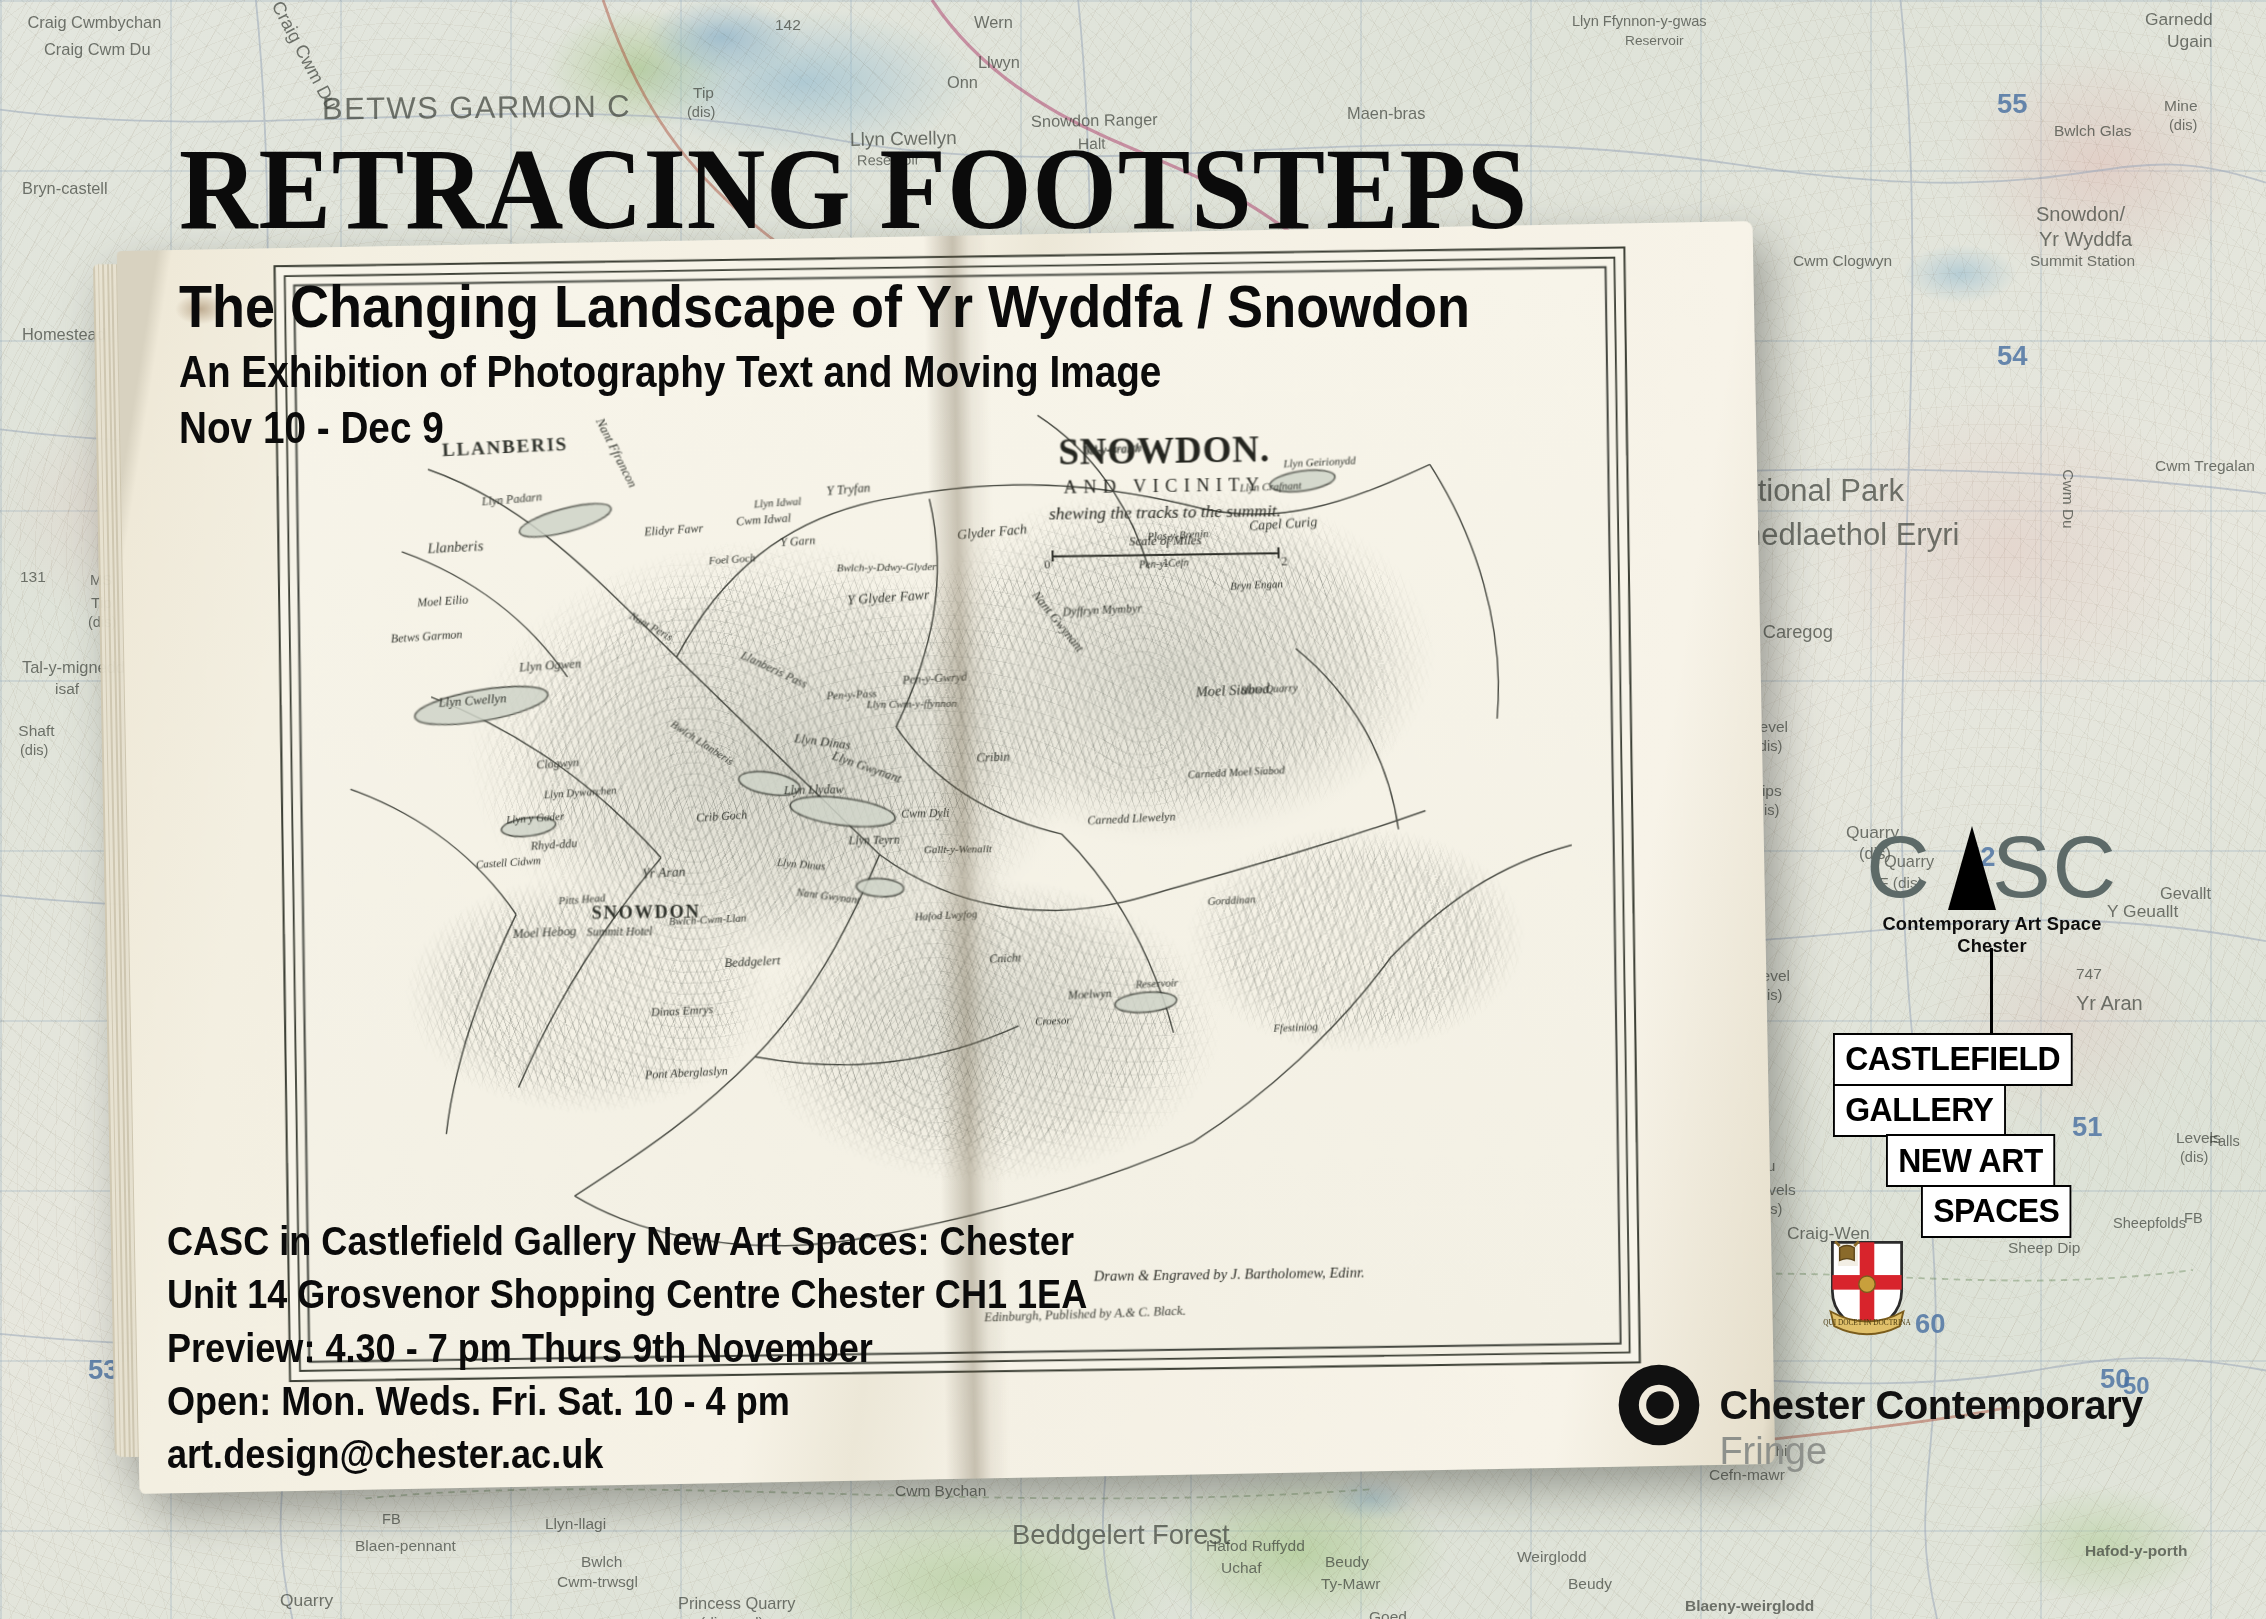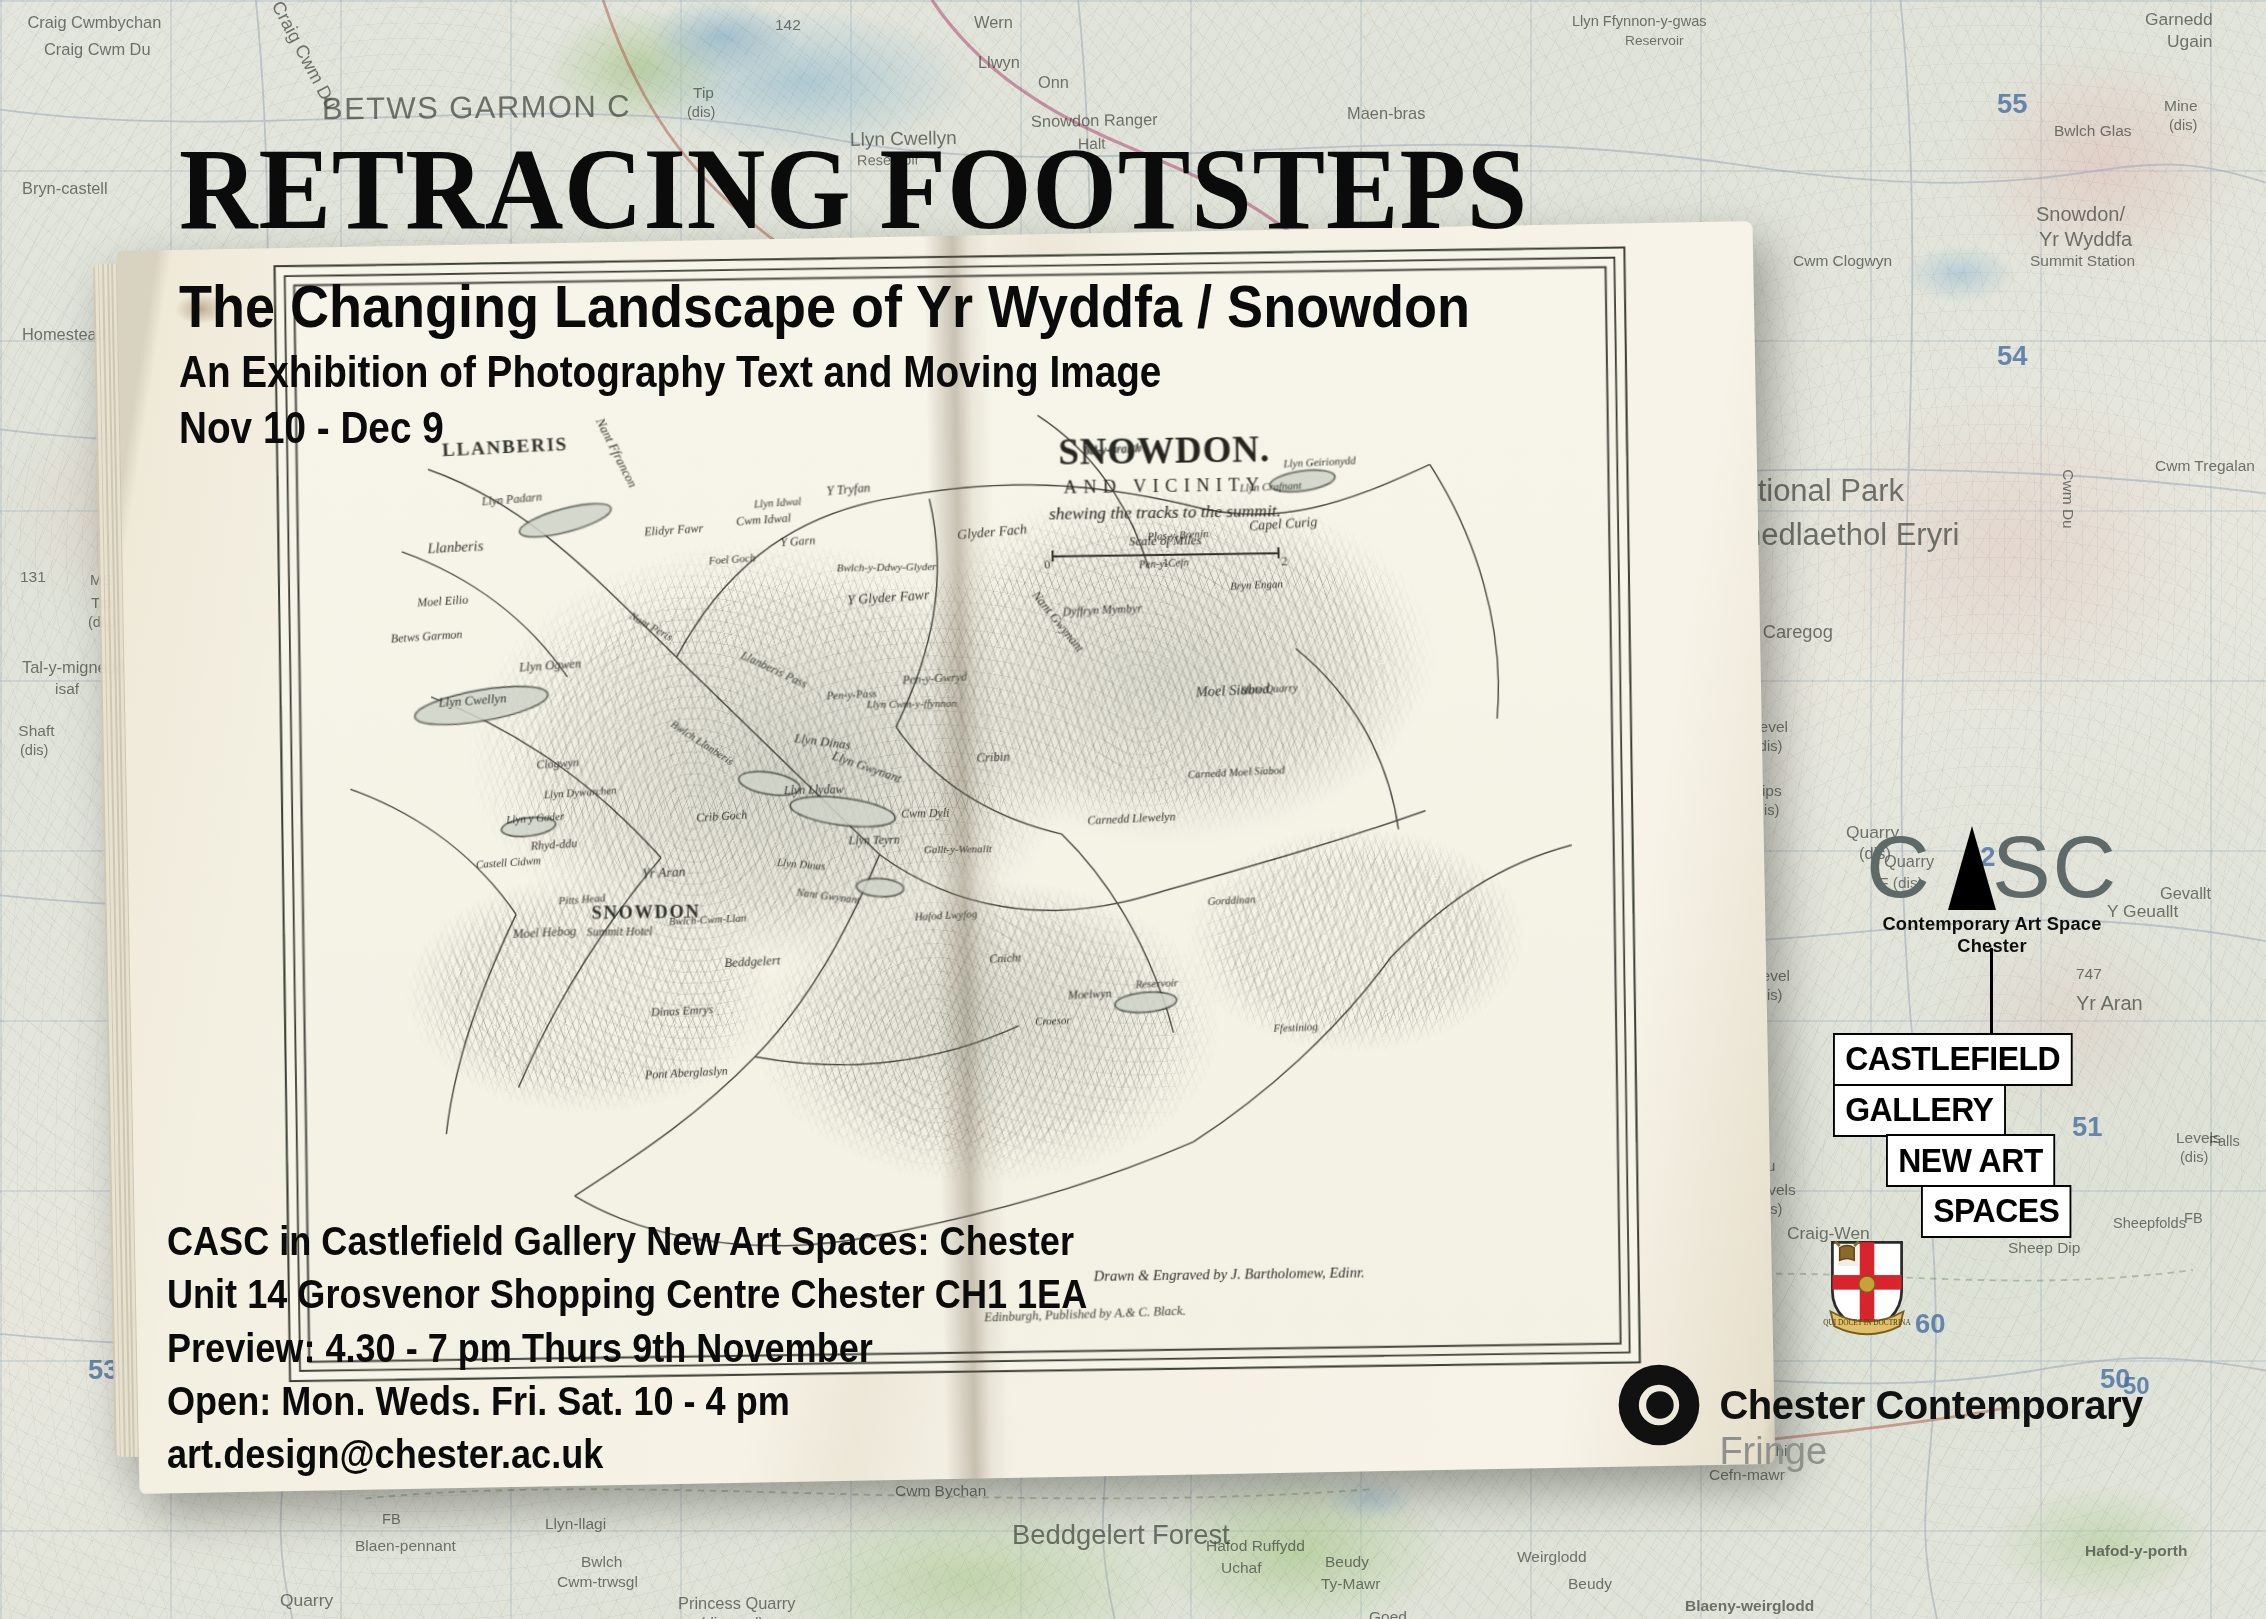--- a/index.html
+++ b/index.html
@@ -457,21 +457,21 @@
       <div class="bg-label" style="left: 91px; top: 594px; font-size: 15.5px; font-weight: 400; letter-spacing: 0px; transform: rotate(0deg);">Tip</div>
       <div class="bg-label" style="left: 88px; top: 614px; font-size: 14.6px; font-weight: 400; letter-spacing: 0px; transform: rotate(0deg);">(dis)</div>
       <div class="bg-label" style="left: 22px; top: 658px; font-size: 16.4px; font-weight: 400; letter-spacing: 0px; transform: rotate(0deg);">Tal-y-mignedd</div>
       <div class="bg-label" style="left: 55px; top: 680px; font-size: 15.5px; font-weight: 400; letter-spacing: 0px; transform: rotate(0deg);">isaf</div>
       <div class="bg-label" style="left: 18.3px; top: 722px; font-size: 15.5px; font-weight: 400; letter-spacing: 0px; transform: rotate(0deg);">Shaft</div>
       <div class="bg-label" style="left: 20px; top: 742px; font-size: 14.6px; font-weight: 400; letter-spacing: 0px; transform: rotate(0deg);">(dis)</div>
       <div class="bg-label" style="left: 20px; top: 568px; font-size: 15.5px; font-weight: 400; letter-spacing: 0px; transform: rotate(0deg);">131</div>
       <div class="bg-label" style="left: 90px; top: 572px; font-size: 14.6px; font-weight: 400; letter-spacing: 0px; transform: rotate(0deg);">MS</div>
       <div class="bg-label" style="left: 974px; top: 12.8px; font-size: 16.4px; font-weight: 400; letter-spacing: 0px; transform: rotate(0deg);">Wern</div>
       <div class="bg-label" style="left: 978px; top: 53px; font-size: 16.4px; font-weight: 400; letter-spacing: 0px; transform: rotate(0deg);">Llwyn</div>
-      <div class="bg-label" style="left: 1038px; top: 73px; font-size: 16.4px; font-weight: 400; letter-spacing: 0px; transform: rotate(0deg);">Onn</div>
+      <div class="bg-label" style="left: 947px; top: 73px; font-size: 16.4px; font-weight: 400; letter-spacing: 0px; transform: rotate(0deg);">Onn</div>
       <div class="bg-label" style="left: 1347px; top: 104px; font-size: 16.4px; font-weight: 400; letter-spacing: 0px; transform: rotate(0deg);">Maen-bras</div>
       <div class="bg-label" style="left: 693px; top: 84px; font-size: 15.5px; font-weight: 400; letter-spacing: 0px; transform: rotate(0deg);">Tip</div>
       <div class="bg-label" style="left: 687px; top: 104px; font-size: 14.6px; font-weight: 400; letter-spacing: 0px; transform: rotate(0deg);">(dis)</div>
       <div class="bg-label" style="left: 2164px; top: 97px; font-size: 15.5px; font-weight: 400; letter-spacing: 0px; transform: rotate(0deg);">Mine</div>
       <div class="bg-label" style="left: 2169px; top: 117px; font-size: 14.6px; font-weight: 400; letter-spacing: 0px; transform: rotate(0deg);">(dis)</div>
       <div class="bg-label" style="left: 775px; top: 16.4px; font-size: 15.5px; font-weight: 400; letter-spacing: 0px; transform: rotate(0deg);">142</div>
       <div class="bg-label" style="left: 1740px; top: 1159px; font-size: 15.5px; font-weight: 400; letter-spacing: 0px; transform: rotate(0deg);">Ddu</div>
       <div class="bg-label" style="left: 2184px; top: 1210px; font-size: 14.6px; font-weight: 400; letter-spacing: 0px; transform: rotate(0deg);">FB</div>
     </div>
 

